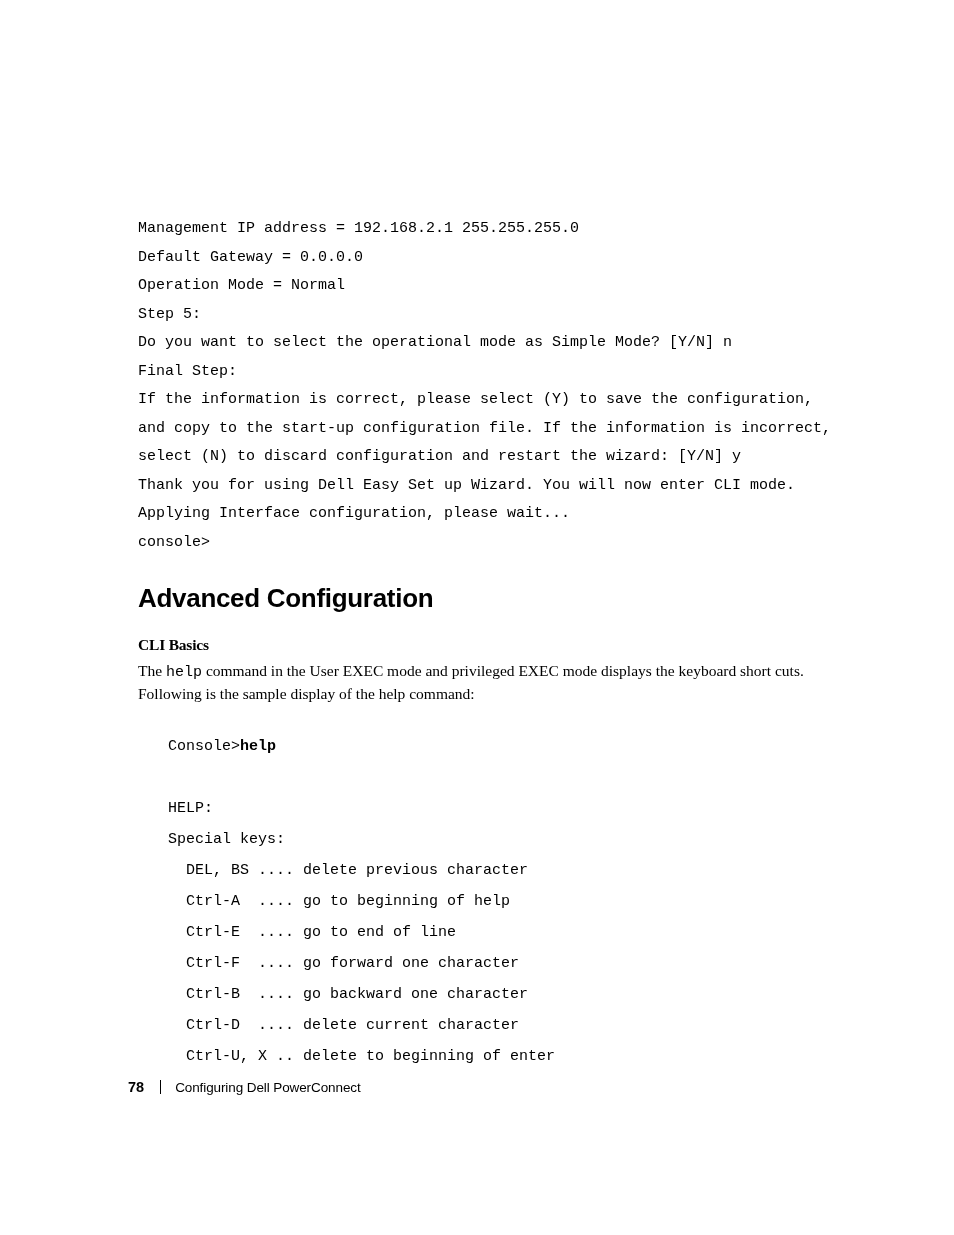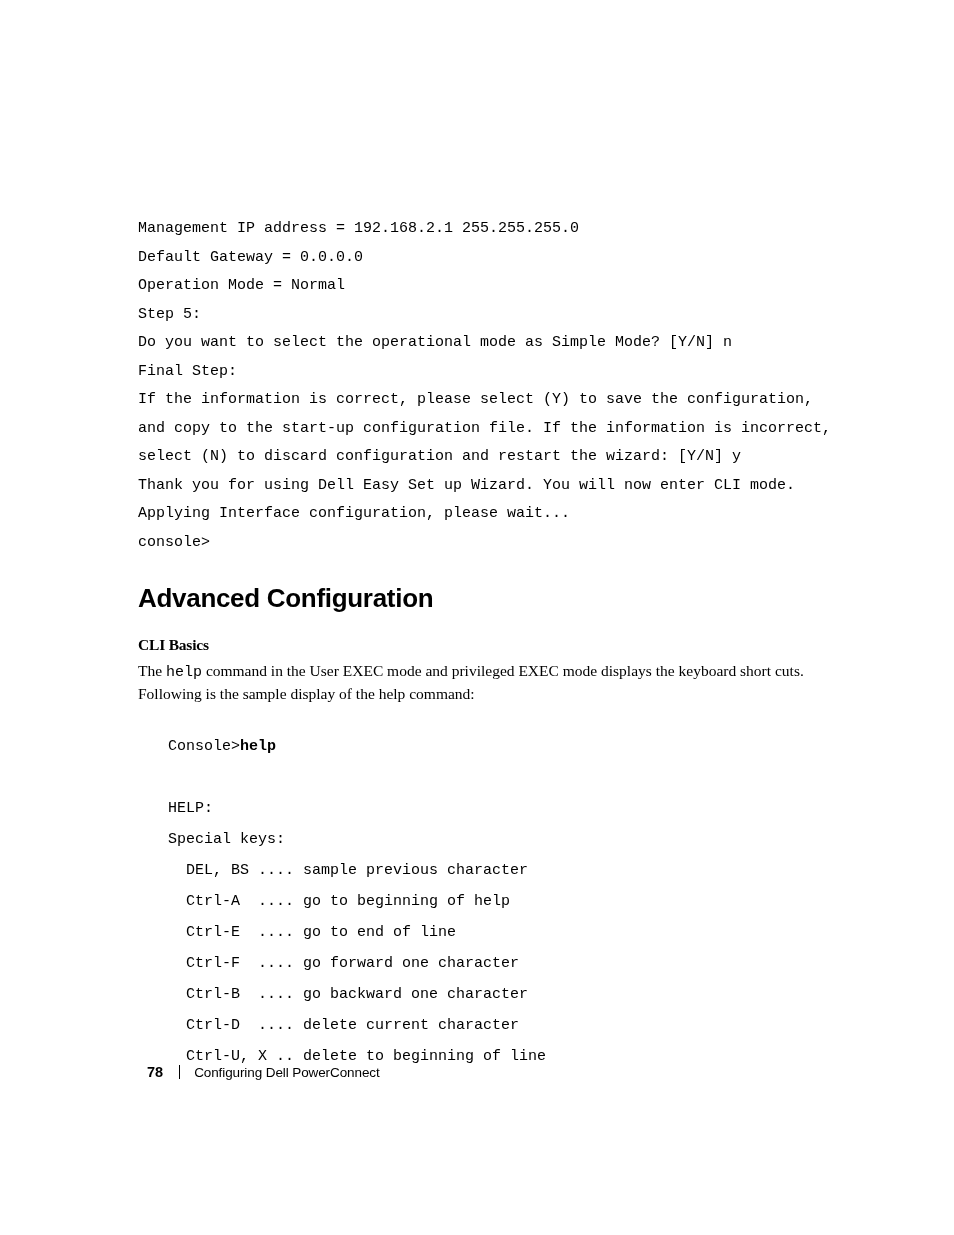--- a/index.html
+++ b/index.html
@@ -59,26 +59,25 @@
     font-family: 'Courier New', Courier, monospace;
     font-size: 15px;
     line-height: 2.07;
     white-space: pre;
     margin-left: 30px;
     margin-top: 26px;
   }
   .footer {
     position: absolute;
     left: 128px;
-    bottom: 155px;
+    bottom: 140px;
     font-family: 'Helvetica Neue', Helvetica, Arial, sans-serif;
     font-size: 13.5px;
     display: flex;
     align-items: center;
-    margin-left: 19px;
   }
   .footer .page-num {
     font-weight: 700;
     font-size: 14.5px;
   }
   .footer .sep {
     display: inline-block;
     width: 1px;
     height: 14px;
     background: #000;
@@ -110,27 +109,27 @@
   <div class="h1">Advanced Configuration</div>
 
   <div class="h2">CLI Basics</div>
 
   <div class="body-text"><span>The </span><span class="inline-mono">help</span><span> command in the User EXEC mode and privileged EXEC mode displays the keyboard short cuts. Following is the sample display of the help command:</span></div>
 
   <div class="help-block"><span>Console&gt;</span><b>help</b>
 <span></span>
 <span>HELP:</span>
 <span>Special keys:</span>
-<span>  DEL, BS .... sample previous character</span>
+<span>  DEL, BS .... delete previous character</span>
 <span>  Ctrl-A  .... go to beginning of help</span>
 <span>  Ctrl-E  .... go to end of line</span>
 <span>  Ctrl-F  .... go forward one character</span>
 <span>  Ctrl-B  .... go backward one character</span>
 <span>  Ctrl-D  .... delete current character</span>
-<span>  Ctrl-U, X .. delete to beginning of line</span></div>
+<span>  Ctrl-U, X .. delete to beginning of enter</span></div>
 
   <div class="footer">
     <span class="page-num">78</span>
     <span class="sep"></span>
     <span class="chapter">Configuring Dell PowerConnect</span>
   </div>
 
 </div>
 
 </body></html>

